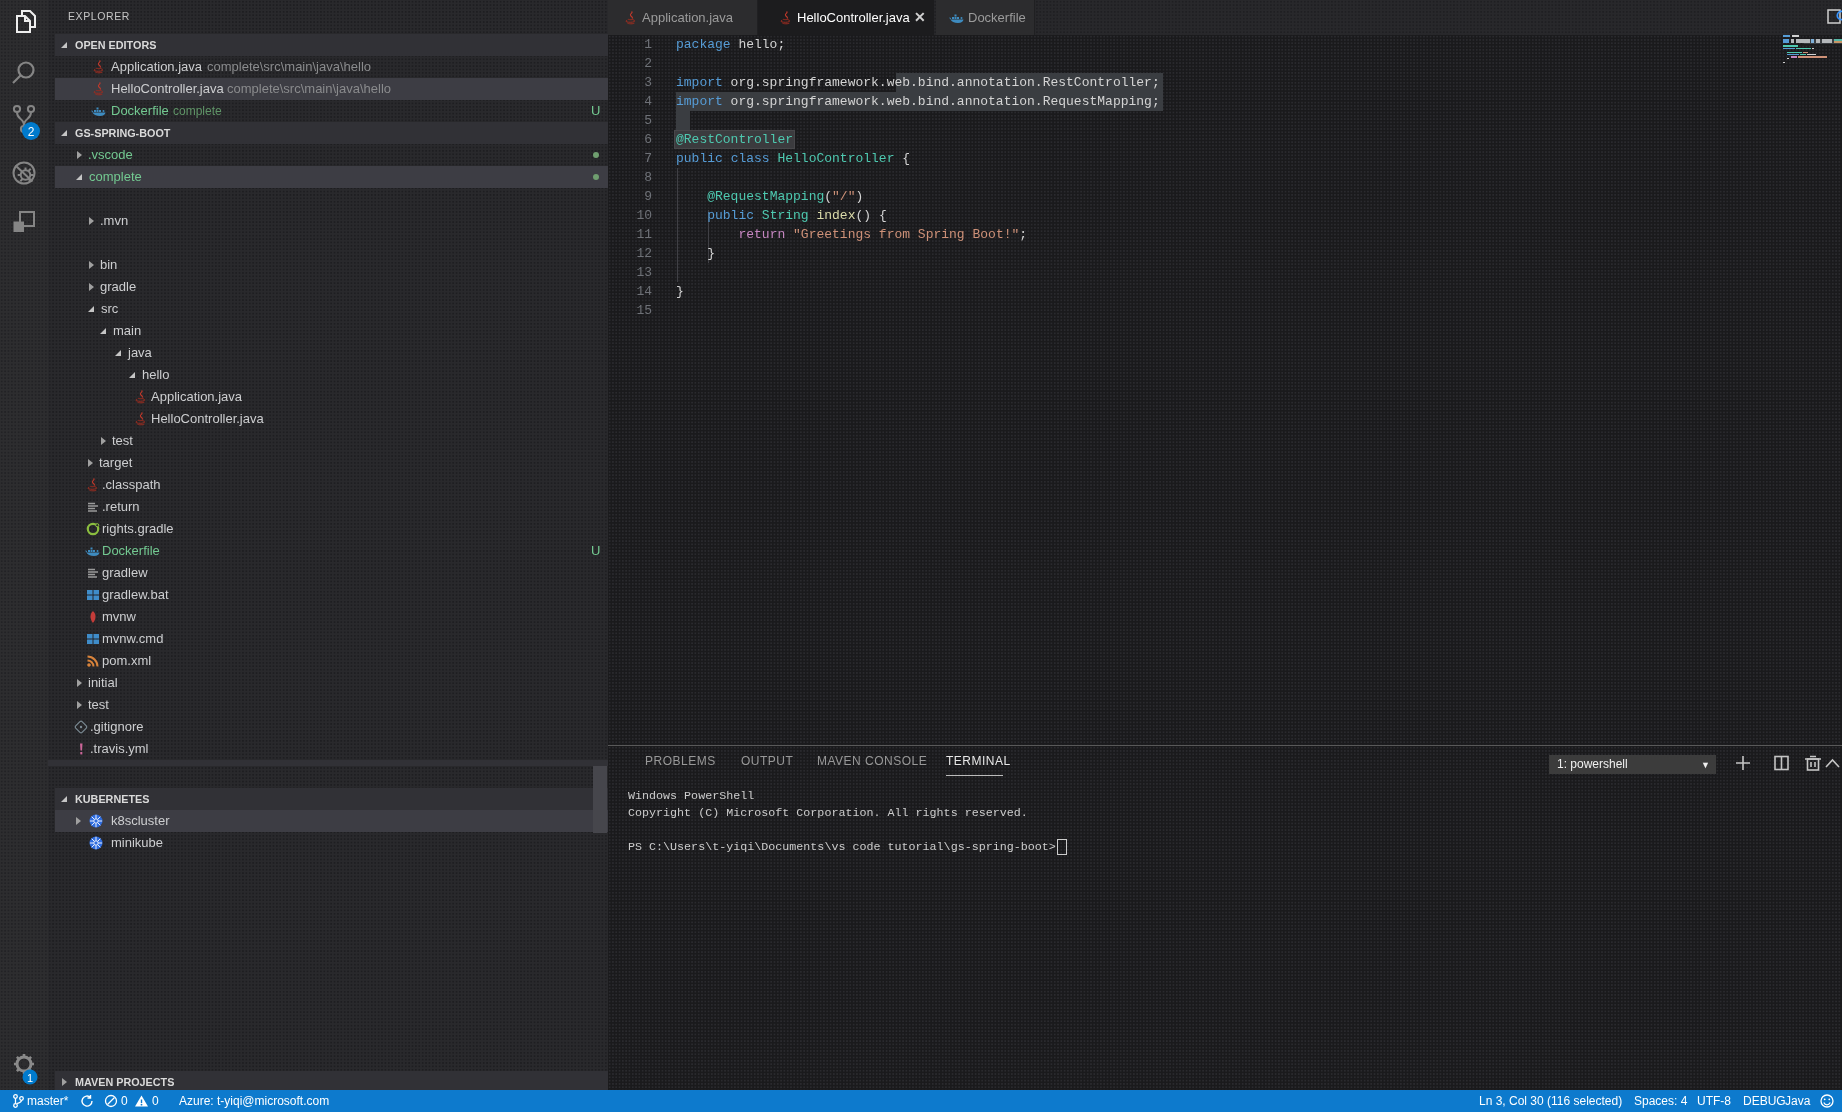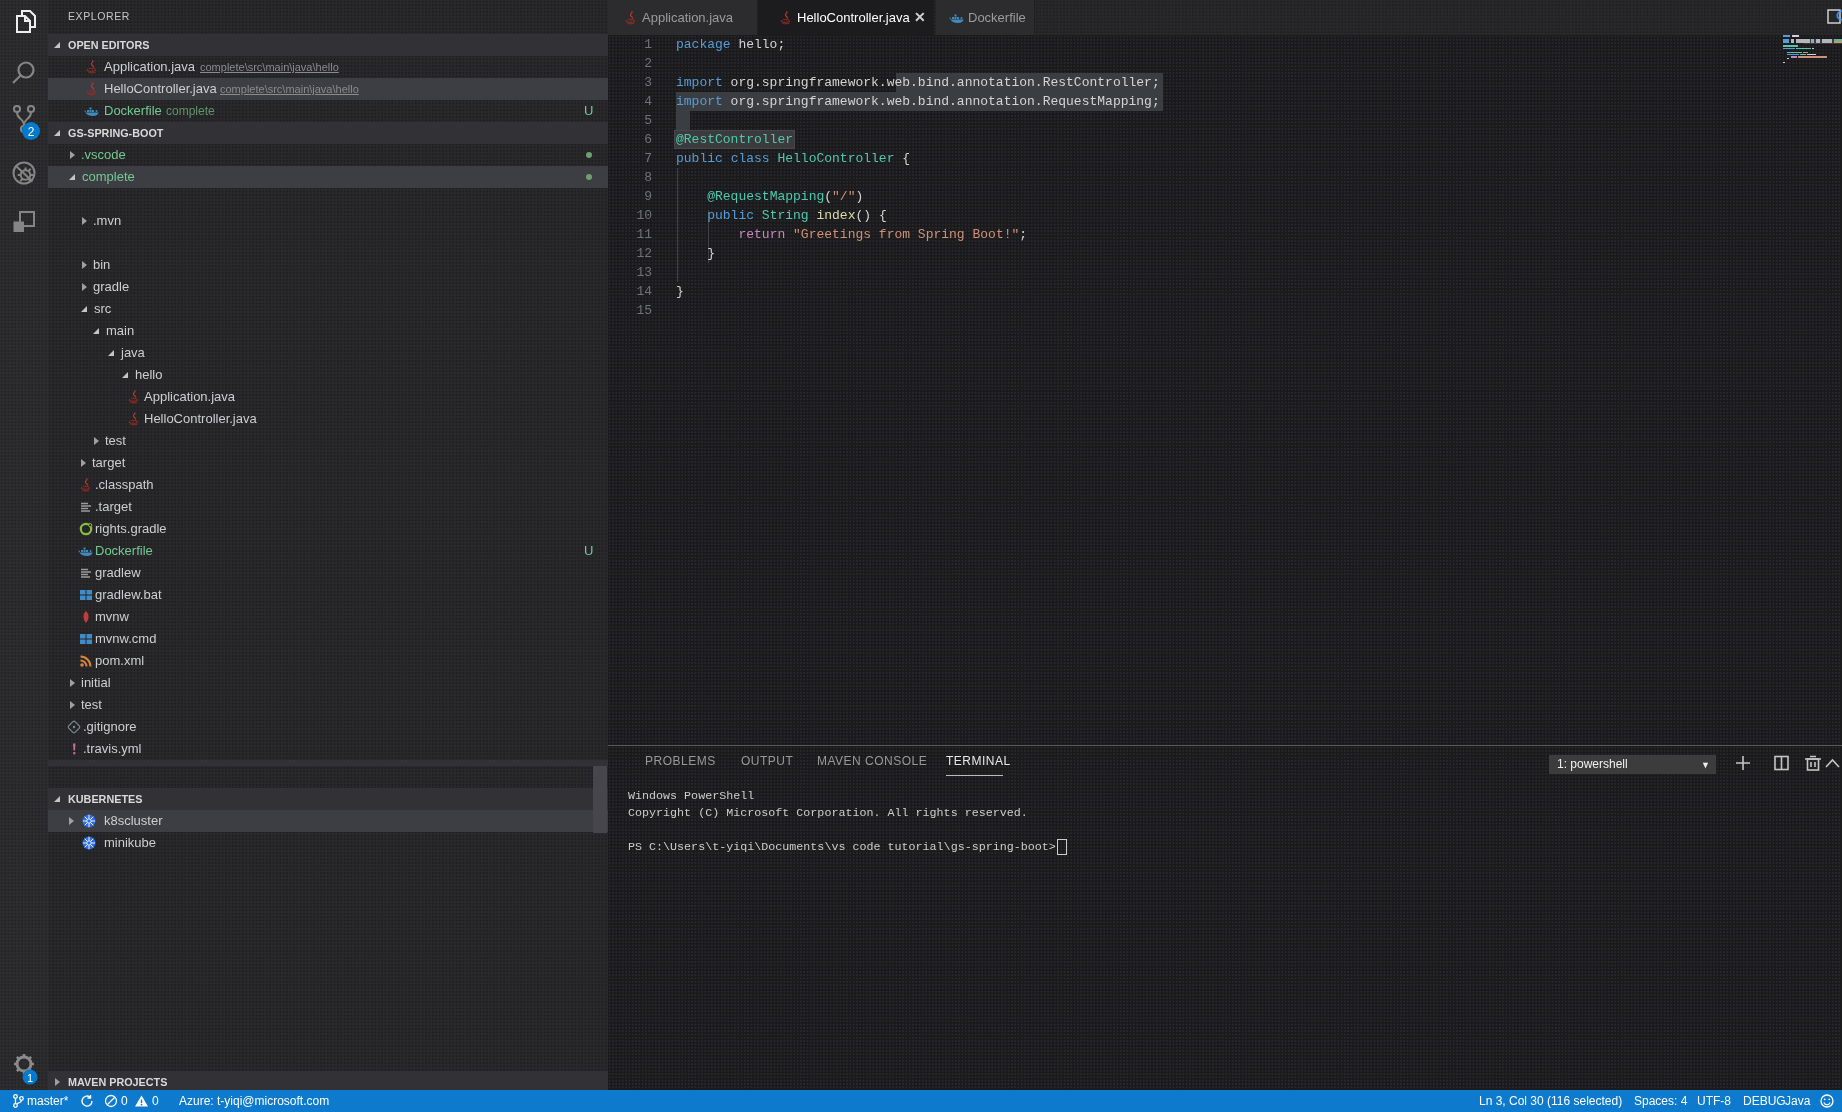--- a/index.html
+++ b/index.html
@@ -8,27 +8,27 @@
 background-image:radial-gradient(circle,#222225 0,#222225 .75px,transparent 1px);background-size:3.4px 3.4px;}
 #sidebar{position:absolute;left:48px;top:0;width:560px;height:1112px;background:#29292c;
 background-image:radial-gradient(circle,#1e1e21 0,#1e1e21 .75px,transparent 1px);background-size:3.4px 3.4px;}
 #editor{position:absolute;left:608px;top:35px;width:1234px;height:710px;background:#1a1a1c;
 background-image:radial-gradient(circle,#2a2a2e 0,#2a2a2e .75px,transparent 1px);background-size:3.3px 3.3px;}
 #tabbar{position:absolute;left:608px;top:0;width:1234px;height:35px;background:#28282b;
 background-image:radial-gradient(circle,#1f1f22 0,#1f1f22 .75px,transparent 1px);background-size:3.4px 3.4px;}
 #panel{position:absolute;left:608px;top:745px;width:1234px;height:345px;background:#1a1a1c;
 background-image:radial-gradient(circle,#2a2a2e 0,#2a2a2e .75px,transparent 1px);background-size:3.3px 3.3px;border-top:1px solid #595959;}
 #sbar{position:absolute;left:0;top:1090px;width:1842px;height:22px;background:#0d7acd;color:#fff;font-size:12px;}
-.row{position:absolute;left:0;width:560px;height:22px;text-align:right;}
+.row{position:absolute;left:7px;width:560px;height:22px;text-align:right;}
 .hdr{background:#313136;}
 .sel{background:#3d3d44;}
 .t{position:absolute;top:0;line-height:22px;font-size:13px;color:#cdced0;white-space:nowrap;}
 .b{font-weight:bold;font-size:10.8px;color:#dadada;letter-spacing:0;}
 .g{color:#73c991;}
-.dim{color:#8a8b8d;font-size:11px;text-decoration:underline;}
+.dim{color:#8a8b8d;font-size:13px;}
 .gdim{color:#5f9467;font-size:12px;}
 .ar{position:absolute;top:7px;width:0;height:0;border-left:5px solid #a0a0a0;border-top:4px solid transparent;border-bottom:4px solid transparent;}
 .ae{position:absolute;top:8px;width:0;height:0;border-bottom:6px solid #c5c5c5;border-left:6px solid transparent;}
 .fic{position:absolute;top:3px;width:16px;height:16px;}
 .dot{position:absolute;left:538px;top:8px;width:6px;height:6px;border-radius:3px;background:#6f9e6f;}
 .u{position:absolute;left:536px;top:0;line-height:22px;font-size:13px;color:#73c991;}
 .mono{font-family:"Liberation Mono",monospace;}
 pre{margin:0;}
 </style>
 </head>
@@ -226,21 +226,21 @@
 <div class="row" style="top:474px">
       <svg class="fic" style="left:30px">
         <use href="#java"></use>
       </svg>
       <span class="t" style="left:47px">.classpath</span>
     </div>
 <div class="row" style="top:496px">
       <svg class="fic" style="left:30px">
         <use href="#lines"></use>
       </svg>
-      <span class="t" style="left:47px">.target</span>
+      <span class="t" style="left:47px">.return</span>
     </div>
 <div class="row" style="top:518px">
       <svg class="fic" style="left:30px">
         <use href="#gradle"></use>
       </svg>
       <span class="t" style="left:47px">rights.gradle</span>
     </div>
 <div class="row" style="top:540px">
       <svg class="fic" style="left:30px">
         <use href="#whale"></use>

